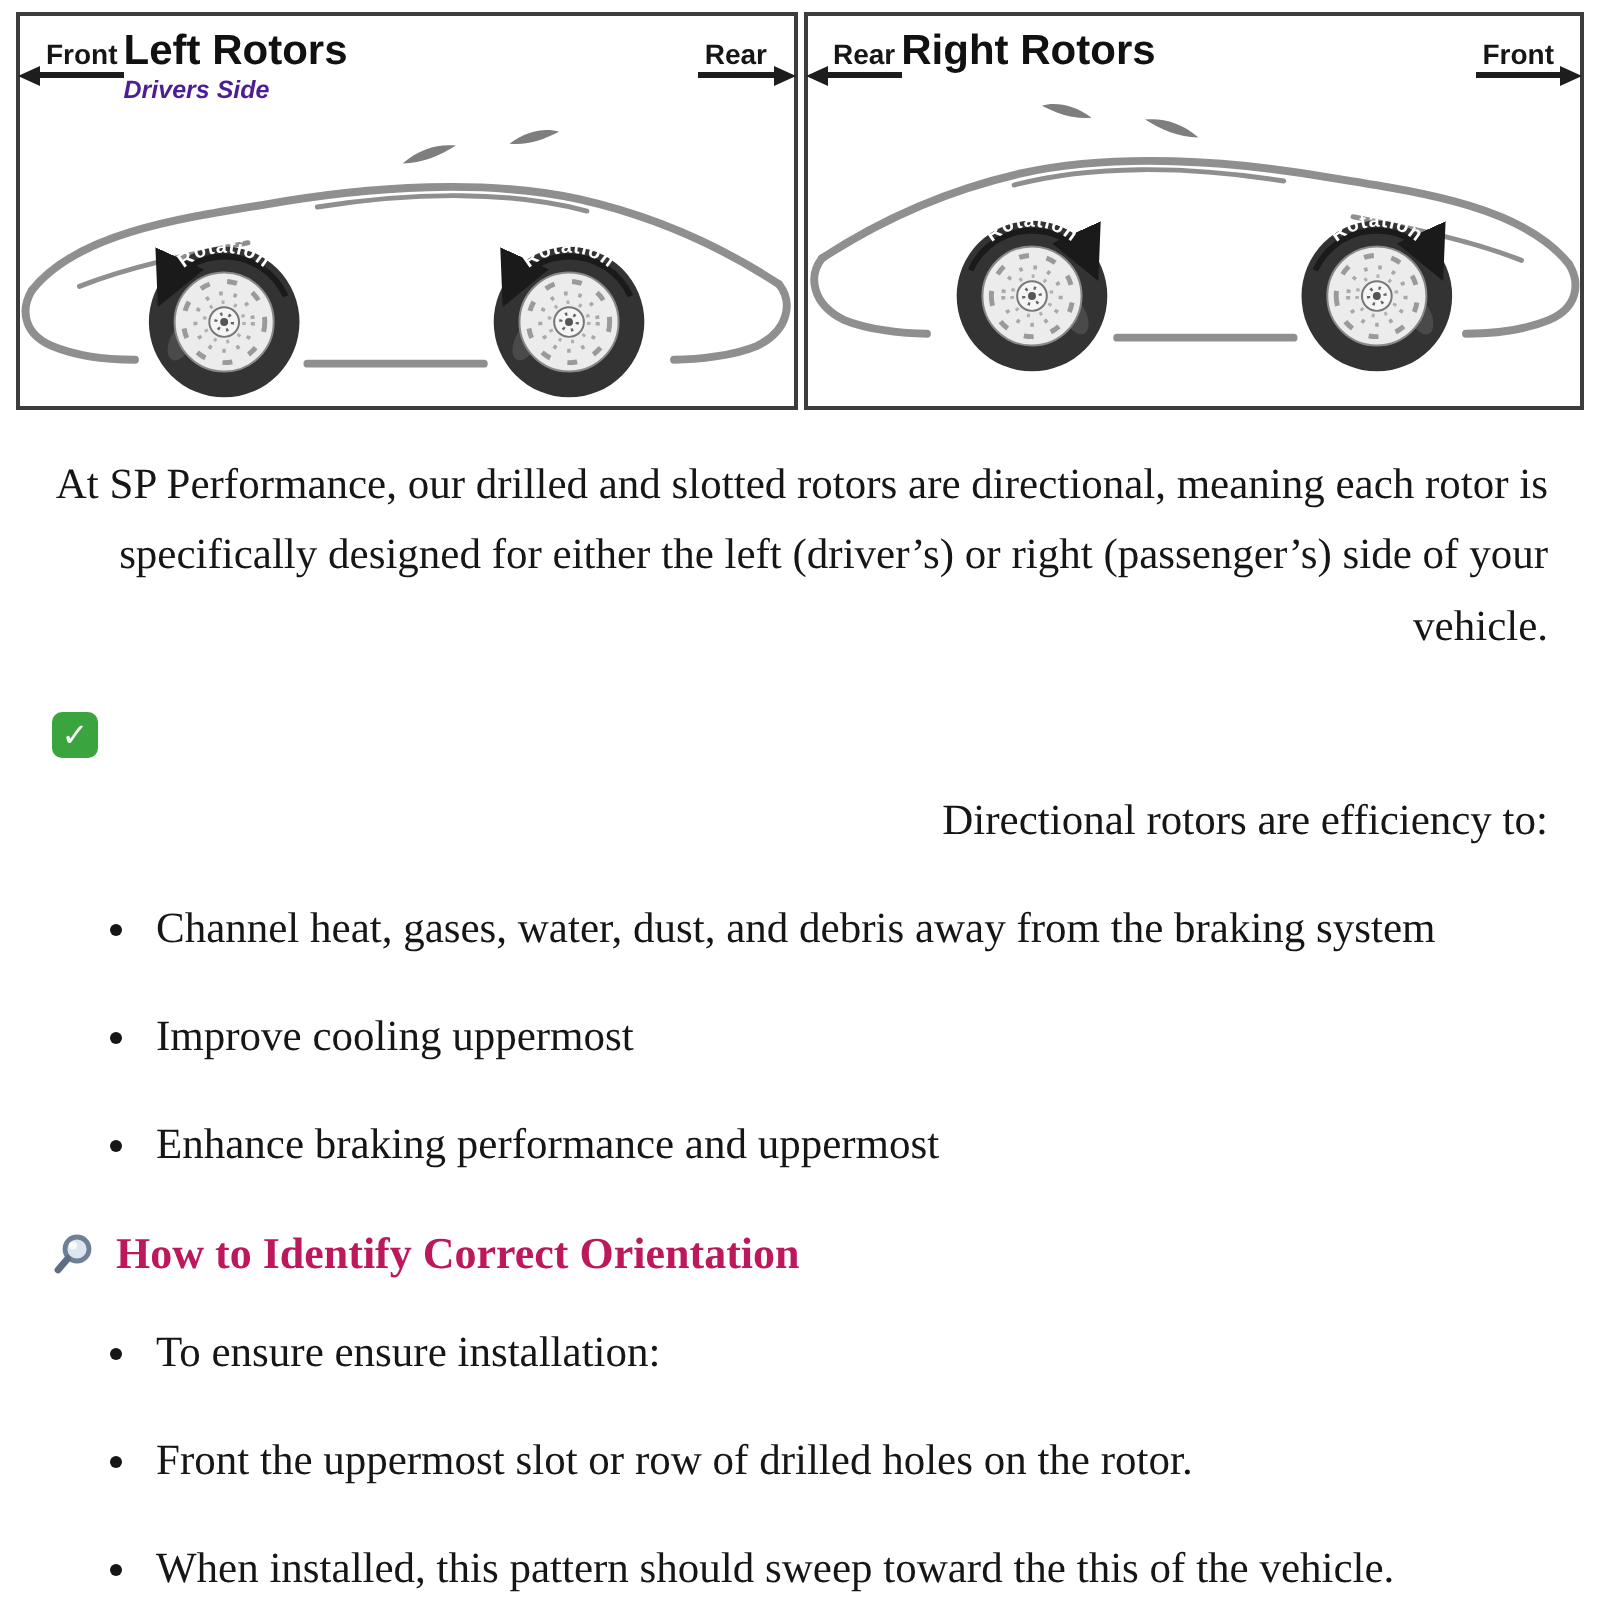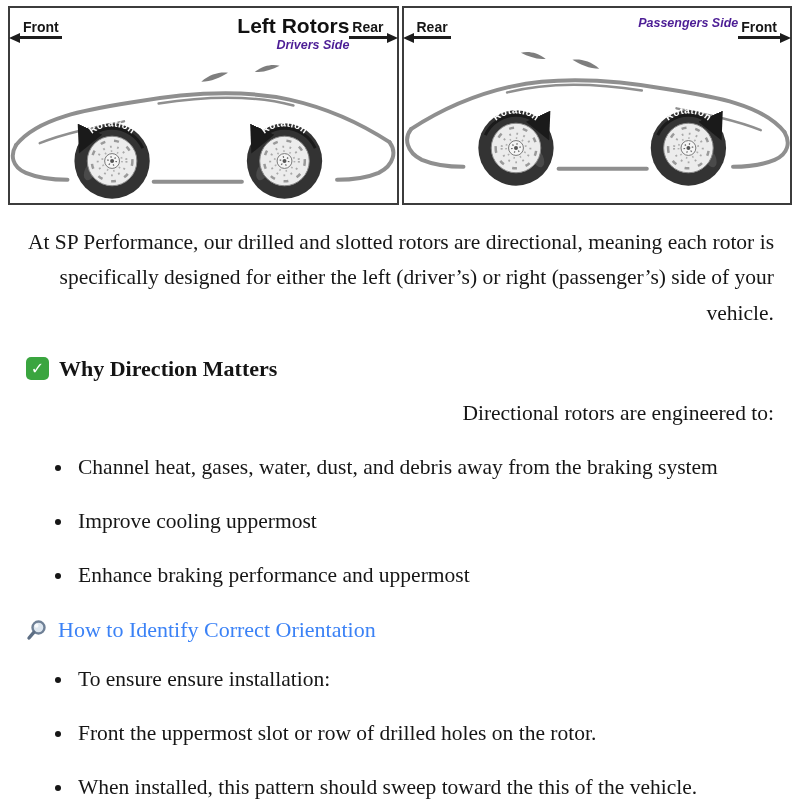--- a/index.html
+++ b/index.html
@@ -10,36 +10,36 @@
   }
   *{box-sizing:border-box;}
   html,body{margin:0;padding:0;background:#ffffff;}
   body{width:800px;font-family:"Liberation Serif", serif;color:var(--text);}
   .page{padding:6px 8px 10px;}
 
   
   .diagram{display:flex;gap:3px;border-radius:14px;}
   .panel{flex:1;border:2px solid #3c3c3c;background:#fff;min-width:0;}
   .panel-header{display:flex;align-items:flex-start;justify-content:space-between;padding:7px 10px 0;}
-  .titles{text-align:right;font-family:"Liberation Sans", sans-serif;flex:1;}
+  .titles{text-align:left;font-family:"Liberation Sans", sans-serif;flex:1;}
   .panel-title{font-weight:bold;font-size:21px;line-height:1.05;color:#111;}
   .panel-subtitle{font-style:italic;font-weight:bold;font-size:12.5px;color:#4c1d95;margin-top:1px;}
   .dir{font-family:"Liberation Sans", sans-serif;font-weight:bold;font-size:14px;color:#161616;
        position:relative;border-bottom:3px solid #1d1d1d;padding:0 3px 1px;margin-top:4px;white-space:nowrap;}
   .tri{position:absolute;width:0;height:0;border:5px solid transparent;bottom:-6.5px;}
   .tri-left{left:-11px;border-right:11px solid #1d1d1d;border-left:none;}
   .tri-right{right:-11px;border-left:11px solid #1d1d1d;border-right:none;}
   .car-svg{display:block;width:100%;height:auto;}
 
   
   .content{padding:16px 18px 0;}
   .para{font-size:21.5px;line-height:1.66;margin:4px 0 14px;text-align:right;}
   .section-heading{font-size:22px;margin:24px 0 14px;display:flex;align-items:center;gap:10px;color:#141414;}
   .section-heading.bold{font-weight:bold;}
-  .section-heading.normal{font-weight:normal;color:#3b82f6;text-align:right;}
+  .section-heading.normal{font-weight:bold;color:#be185d;text-align:right;}
   .check-icon{width:23px;height:23px;background:var(--check_green);color:#fff;border-radius:5px;
               display:inline-flex;align-items:center;justify-content:center;
               font-size:16px;font-weight:bold;font-family:"DejaVu Sans", sans-serif;flex:0 0 auto;}
   .mag-icon{flex:0 0 auto;display:inline-block;}
   ul.bullets{margin:6px 0 18px;padding-left:48px;}
   ul.bullets li{font-size:21.5px;line-height:1.62;margin:19px 0;padding-left:4px;}
 </style>
 </head>
 <body>
 
@@ -117,21 +117,21 @@
       </svg>
     </div>
 
     <div class="panel">
       <div class="panel-header">
         <span class="dir">
           <i class="tri tri-left"></i>
           <span>Rear</span>
         </span>
         <span class="titles">
-          <div class="panel-subtitle">Passengers Side</div>
+          <span class="panel-title">Right Rotors</span>
         </span>
         <span class="dir">
           <span>Front</span>
           <i class="tri tri-right"></i>
         </span>
       </div>
 
       <svg class="car-svg" viewBox="0 0 390 152" aria-hidden="true">
         <defs>
           <marker id="Rhead" markerWidth="9" markerHeight="9" refX="7" refY="4.5" orient="auto">
@@ -187,24 +187,23 @@
       </svg>
     </div>
   </div>
 
   <div class="content">
 
     <p class="para">At SP Performance, our drilled and slotted rotors are directional, meaning each rotor is specifically designed for either the left (driver’s) or right (passenger’s) side of your vehicle.</p>
 
     <h3 class="section-heading bold">
       <span class="check-icon">✓</span>
-      <span>Why Direction Matters</span>
     </h3>
 
-    <p class="para">Directional rotors are engineered to:</p>
+    <p class="para">Directional rotors are efficiency to:</p>
 
     <ul class="bullets">
       <li>Channel heat, gases, water, dust, and debris away from the braking system</li>
       <li>Improve cooling uppermost</li>
       <li>Enhance braking performance and uppermost</li>
     </ul>
 
     <h3 class="section-heading normal">
       <svg class="mag-icon" width="22" height="22" viewBox="0 0 22 22" aria-hidden="true">
         <circle cx="12.5" cy="8.5" r="6" fill="#dde6ef" stroke="#6f8096" stroke-width="2.4"></circle>

